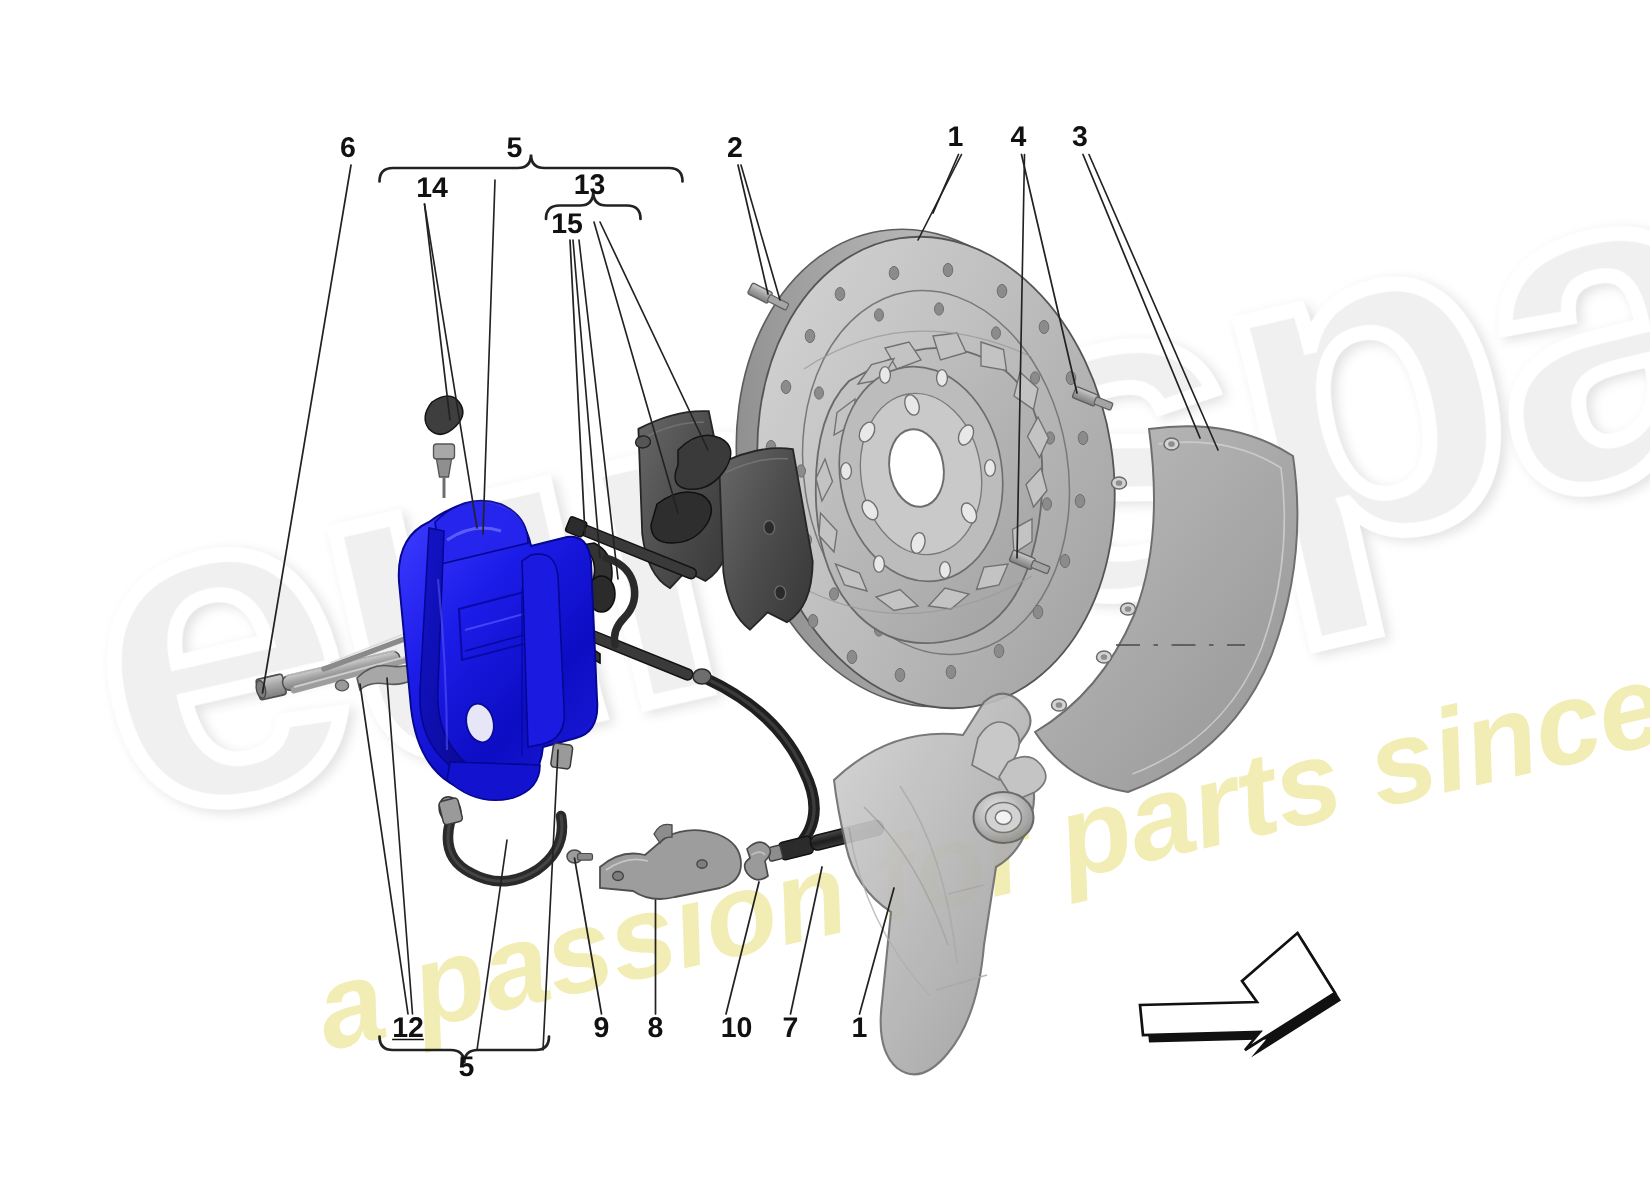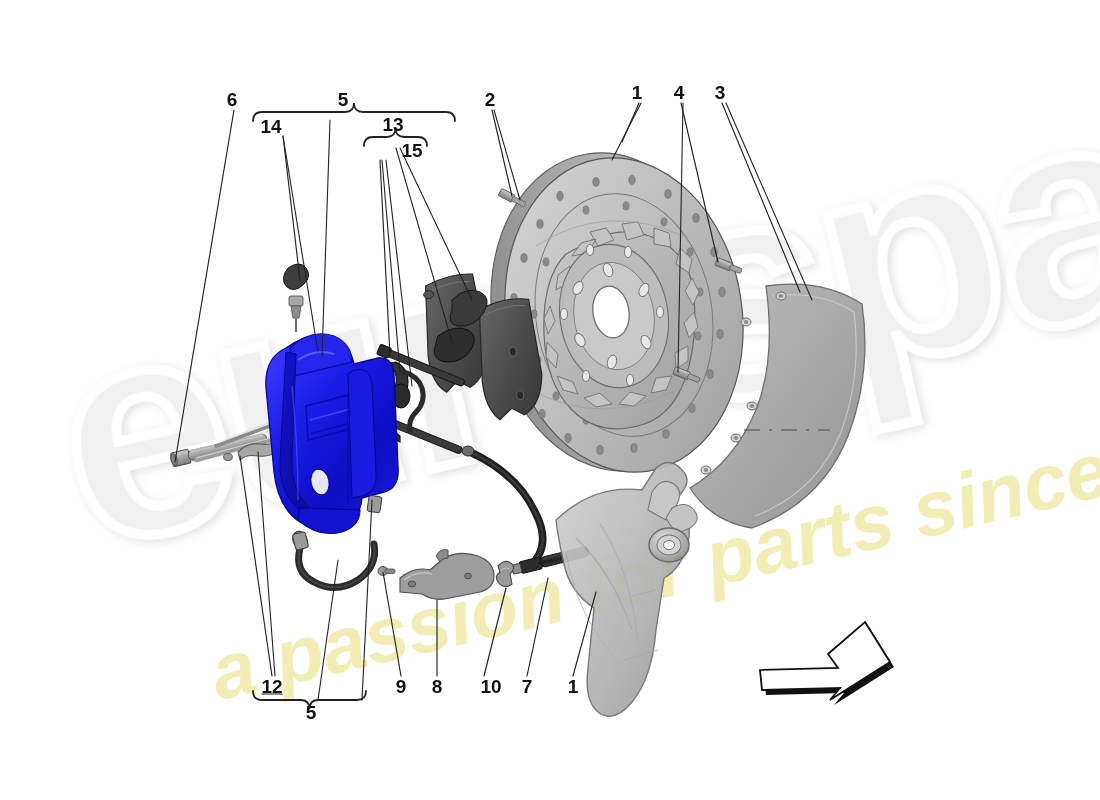--- a/index.html
+++ b/index.html
@@ -408,23 +408,23 @@
 
     <g>
       <polygon id="dir-arrow-shadow" points="865,622 890,662 830,700 840,688 762,690 760,670 838,668 828,654" fill="#111111" transform="translate(4,5)"></polygon>
       <polygon id="dir-arrow" points="865,622 890,662 830,700 840,688 762,690 760,670 838,668 828,654" fill="#ffffff" stroke="#111111" stroke-width="1.8"></polygon>
     </g>
   </svg>
 
   <div id="callout-labels">
       <div class="callout-num" style="left: 232px; top: 99px; color: rgb(17, 17, 17);">6</div>
       <div class="callout-num" style="left: 343px; top: 99px; color: rgb(17, 17, 17);">5</div>
-      <div class="callout-num" style="left: 271px; top: 126px; color: rgb(17, 17, 17);">14</div>
+      <div class="callout-num" style="left: 288px; top: 126px; color: rgb(17, 17, 17);">14</div>
       <div class="callout-num" style="left: 393px; top: 124px; color: rgb(17, 17, 17);">13</div>
-      <div class="callout-num" style="left: 378px; top: 150px; color: rgb(17, 17, 17); margin-left: 34px;">15</div>
+      <div class="callout-num" style="left: 378px; top: 150px; color: rgb(17, 17, 17);">15</div>
       <div class="callout-num" style="left: 490px; top: 99px; color: rgb(17, 17, 17);">2</div>
       <div class="callout-num" style="left: 637px; top: 92px; color: rgb(17, 17, 17);">1</div>
       <div class="callout-num" style="left: 679px; top: 92px; color: rgb(17, 17, 17);">4</div>
       <div class="callout-num" style="left: 720px; top: 92px; color: rgb(17, 17, 17);">3</div>
       <div class="callout-num" style="left: 272px; top: 686px; color: rgb(17, 17, 17); text-decoration: underline;">12</div>
       <div class="callout-num" style="left: 311px; top: 712px; color: rgb(17, 17, 17);">5</div>
       <div class="callout-num" style="left: 401px; top: 686px; color: rgb(17, 17, 17);">9</div>
       <div class="callout-num" style="left: 437px; top: 686px; color: rgb(17, 17, 17);">8</div>
       <div class="callout-num" style="left: 491px; top: 686px; color: rgb(17, 17, 17); text-align: right;">10</div>
       <div class="callout-num" style="left: 527px; top: 686px; color: rgb(17, 17, 17);">7</div>

